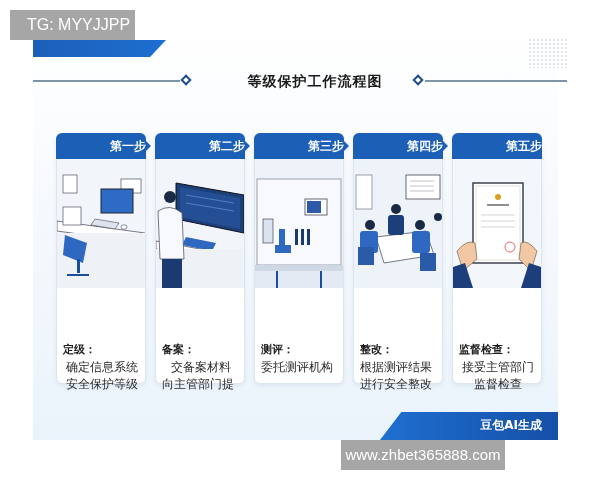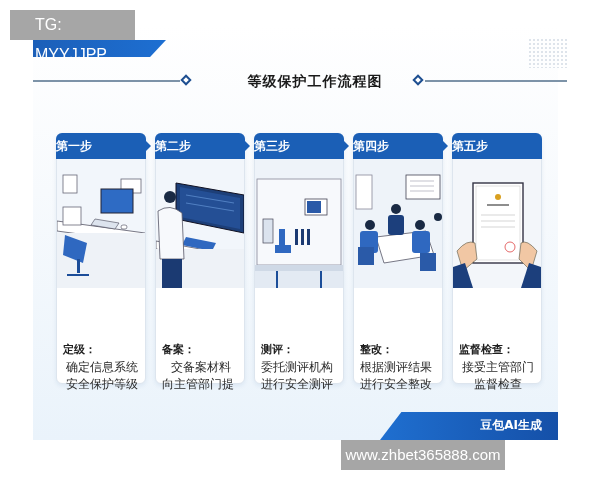--- a/index.html
+++ b/index.html
@@ -38,21 +38,21 @@
   }
 
   .card {
     position: absolute; top: 133px; width: 90px; height: 251px;
     background: #ffffff; border-radius: 6px; border: 1px solid #dde5ee;
     box-shadow: 0 2px 4px rgba(30,80,140,0.08); overflow: visible;
   }
   .card-header {
     position: absolute; left: -1px; top: -1px; width: 90px; height: 26px;
     background: #1b5fb6; border-radius: 6px 6px 0 0;
-    color: #fff; font-size: 12px; font-weight: bold; text-align: left; line-height: 26px;
+    color: #fff; font-size: 12px; font-weight: bold; text-align: right; line-height: 26px;
   }
   .card-header .notch {
     position: absolute; right: -5px; top: 8px; width: 0; height: 0;
     border-top: 5px solid transparent; border-bottom: 5px solid transparent;
     border-left: 5px solid #1b5fb6;
   }
   .card-image {
     position: absolute; left: 0; top: 25px; width: 88px; height: 129px;
     background: #f3f7fc; overflow: hidden;
   }
@@ -66,21 +66,21 @@
     position: absolute; left: 380px; top: 412px; width: 178px; height: 28px;
     background: linear-gradient(90deg, #1f6fd0, #1550a8);
     clip-path: polygon(12% 0, 100% 0, 100% 100%, 0 100%);
   }
   .ai-badge {
     position: absolute; right: 16px; top: 5px; color: #fff; font-size: 12px; font-weight: bold;
   }
   .wm-tl {
     position: absolute; left: 10px; top: 10px; width: 125px; height: 30px;
     background: rgba(150,150,150,0.85); color: #fff; font-size: 16px; line-height: 30px;
-    padding-left: 25px; font-family: "Liberation Sans", sans-serif;
+    padding-left: 17px; font-family: "Liberation Sans", sans-serif;
   }
   .wm-br {
     position: absolute; left: 341px; top: 440px; width: 164px; height: 30px;
     background: rgba(150,150,150,0.85); color: #fff; font-size: 15px; line-height: 30px;
     text-align: center; font-family: "Liberation Sans", sans-serif;
   }
 </style>
 </head>
 <body>
 
@@ -167,21 +167,20 @@
       <rect x="52" y="70" width="3" height="16" fill="#1b3a72"></rect>
       <rect x="0" y="106" width="88" height="6" fill="#cfd9e6"></rect>
       <rect x="0" y="112" width="88" height="17" fill="#e3eaf3"></rect>
       <line x1="22" y1="112" x2="22" y2="129" stroke="#1b4d99" stroke-width="2"></line>
       <line x1="66" y1="112" x2="66" y2="129" stroke="#1b4d99" stroke-width="2"></line>
     </svg>
   </div>
   <div class="card-text">
     <div class="card-label">测评：</div>
     <div class="card-desc">委托测评机构</div>
-    <div class="card-desc">进行安全测评</div>
   </div>
 </div>
 
 <div class="card" style="left:353px">
   <div class="card-header">
     <span>第四步</span><span class="notch"></span>
   </div>
   <div class="card-image">
     <svg viewBox="0 0 88 129">
       <rect width="88" height="129" fill="#eef3f9"></rect>

